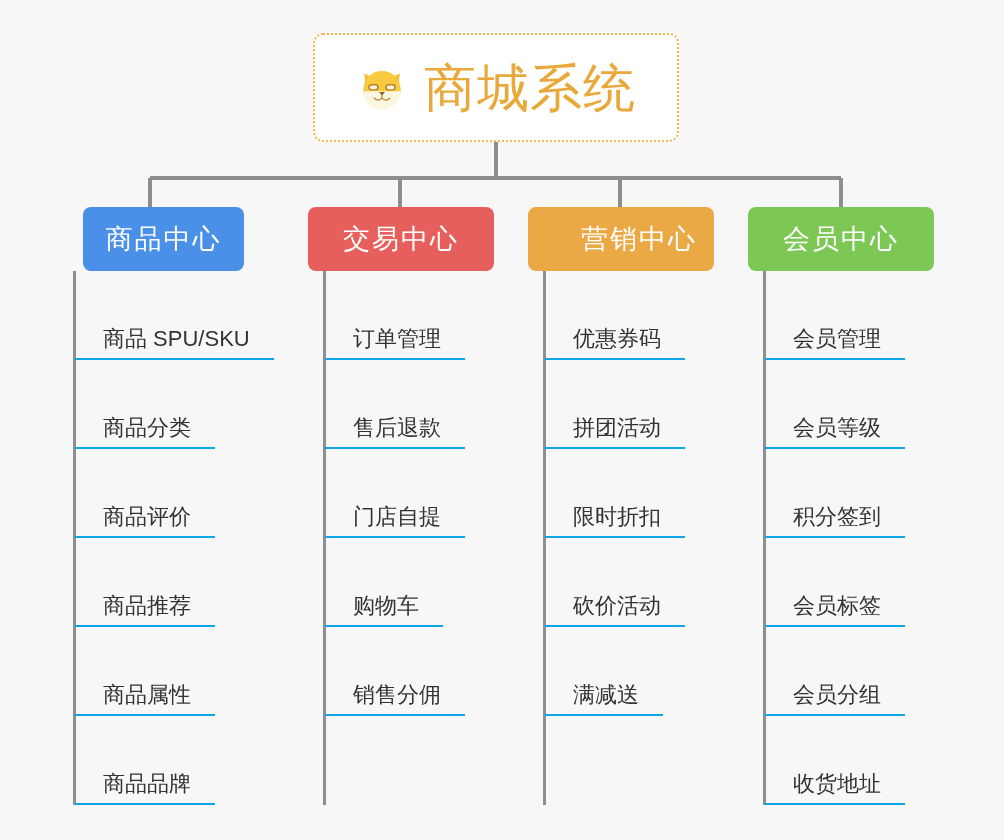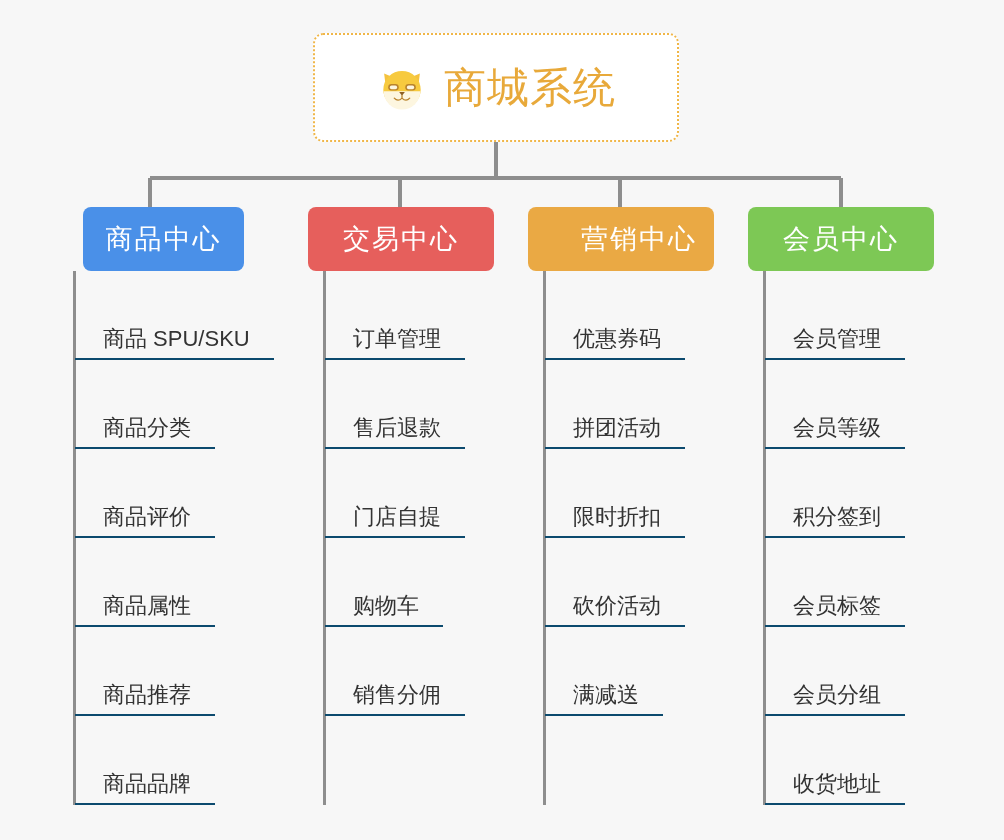--- a/index.html
+++ b/index.html
@@ -35,21 +35,21 @@
   }
 
   .root-emoji {
     width: 52px;
     height: 52px;
     flex: 0 0 52px;
     display: block;
   }
 
   .root-title {
-    font-size: 42px;
+    font-size: 52px;
     line-height: 1;
     color: #e8a93a;
     letter-spacing: 1px;
     white-space: nowrap;
   }
 
   
   .connectors {
     position: absolute;
     left: 0;
@@ -95,21 +95,21 @@
   .leaf {
     position: relative;
     height: 89px;
   }
 
   .leaf-inner {
     position: absolute;
     left: 0;
     bottom: 0;
     display: inline-block;
-    border-bottom: 2px solid #0c4a6e;
+    border-bottom: 2px solid #0ea5e9;
     padding: 0 24px 6px 28px;
   }
 
   .leaf-label {
     font-size: 22px;
     line-height: 1.25;
     color: #333333;
     white-space: nowrap;
   }
 </style>
@@ -163,24 +163,24 @@
       <div class="leaf">
         <div class="leaf-inner"><span class="leaf-label">商品 SPU/SKU</span></div>
       </div>
       <div class="leaf">
         <div class="leaf-inner"><span class="leaf-label">商品分类</span></div>
       </div>
       <div class="leaf">
         <div class="leaf-inner"><span class="leaf-label">商品评价</span></div>
       </div>
       <div class="leaf">
+        <div class="leaf-inner"><span class="leaf-label">商品推荐</span></div>
+      </div>
+      <div class="leaf">
         <div class="leaf-inner"><span class="leaf-label">商品属性</span></div>
-      </div>
-      <div class="leaf">
-        <div class="leaf-inner"><span class="leaf-label">商品推荐</span></div>
       </div>
       <div class="leaf">
         <div class="leaf-inner"><span class="leaf-label">商品品牌</span></div>
       </div>
     </div>
   </div>
 
   <div class="branch" style="left:308px; width:186px;">
     <div class="branch-header" style="background:#e65f5c;">
       <span>交易中心</span>

